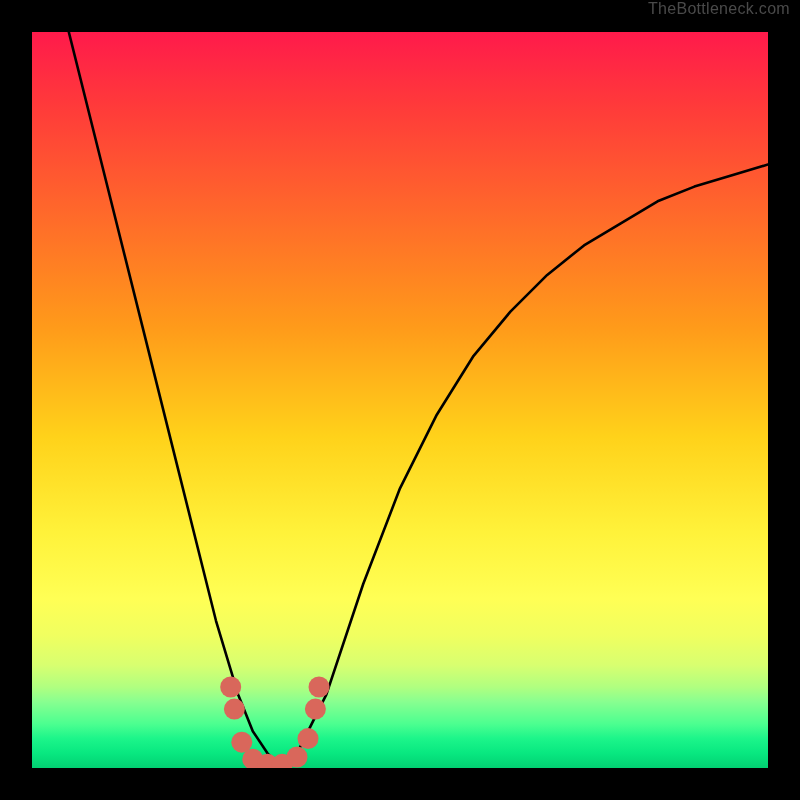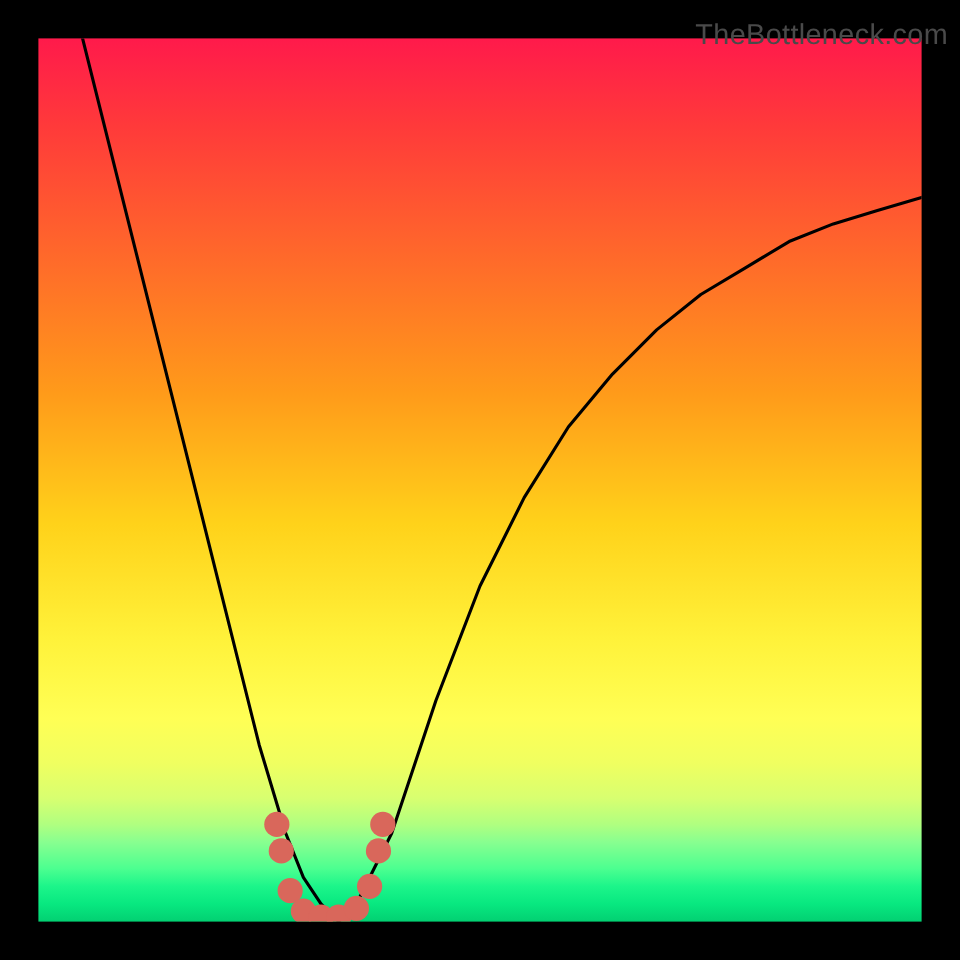--- a/index.html
+++ b/index.html
@@ -29,24 +29,24 @@
       #d8ff70 86%,
       #b0ff80 89%,
       #88ff90 91%,
       #4cff90 94%,
       #1cf58a 96%,
       #08e880 98%,
       #02d072 100%);
   }
   .watermark {
     position: absolute;
-    top: 16px;
+    top: 0;
     right: 10px;
     color: #4a4a4a;
-    font-size: 24px;
+    font-size: 16px;
     font-weight: 500;
     letter-spacing: 0.3px;
     z-index: 10;
   }
   svg.curve {
     position: absolute;
     left: 0;
     top: 0;
     width: 736px;
     height: 736px;

